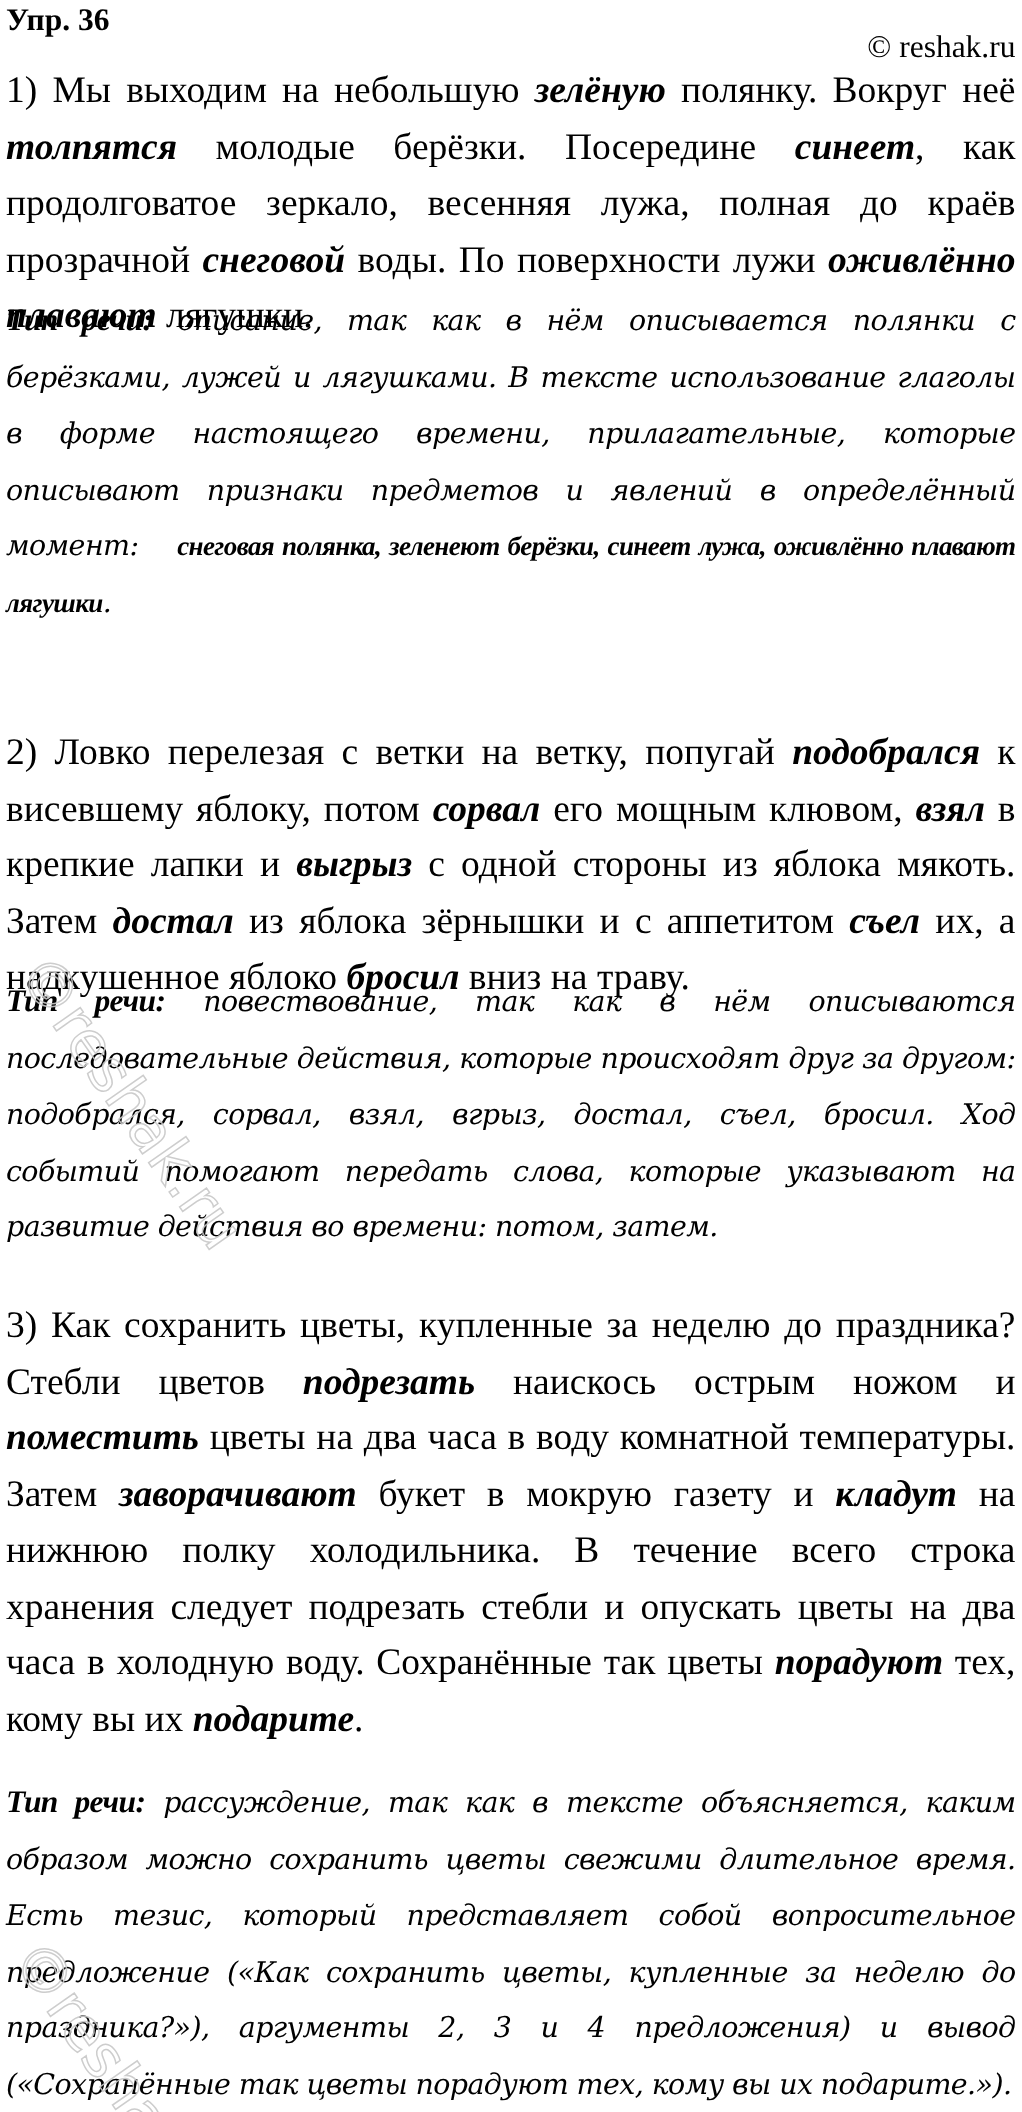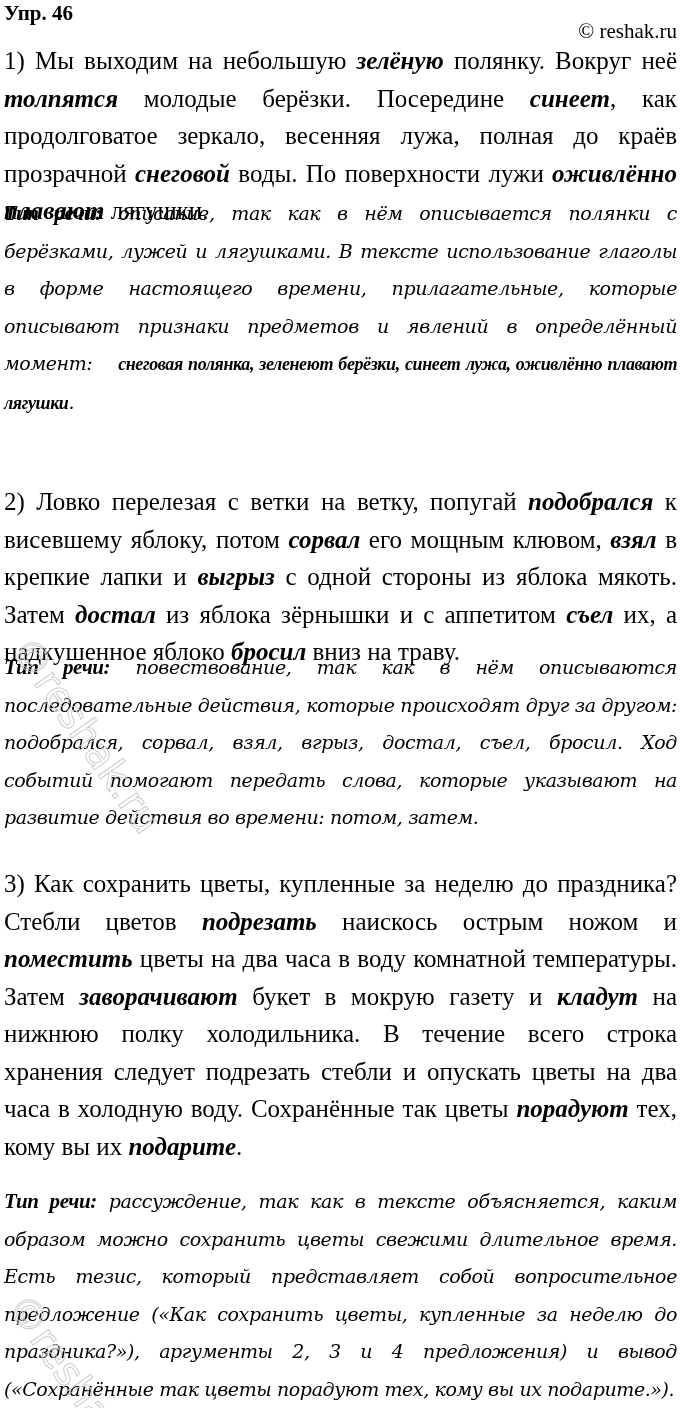--- a/index.html
+++ b/index.html
@@ -85,21 +85,21 @@
       white-space: nowrap;
       opacity: 0.9;
     }
     #wm1 { left: 40px; top: 628px; }
     #wm2 { left: 36px; top: 1285px; }
   </style>
 </head>
 <body>
 
 <div class="header">
-  <span class="ex-title">Упр. 46</span>
+  <span class="ex-title">Упр. 36</span>
   <span class="copyright">© reshak.ru</span>
 </div>
 
 <p class="para text" id="p1"><span>1) Мы выходим на небольшую </span><span class="kw">зелёную</span><span> полянку. Вокруг неё </span><span class="kw">толпятся</span><span> молодые берёзки. Посередине </span><span class="kw">синеет</span><span>, как продолговатое зеркало, весенняя лужа, полная до краёв прозрачной </span><span class="kw">снеговой</span><span> воды. По поверхности лужи </span><span class="kw">оживлённо плавают</span><span> лягушки.</span></p>
 <p class="para analysis" id="a1"><span class="label">Тип речи:</span><span> описание, так как в нём описывается полянки с берёзками, лужей и лягушками. В тексте использование глаголы в форме настоящего времени, прилагательные, которые описывают признаки предметов и явлений в определённый момент: </span><span class="boldit">снеговая полянка, зеленеют берёзки, синеет лужа, оживлённо плавают лягушки</span><span>.</span></p>
 
 <p class="para text" id="p2"><span>2) Ловко перелезая с ветки на ветку, попугай </span><span class="kw">подобрался</span><span> к висевшему яблоку, потом </span><span class="kw">сорвал</span><span> его мощным клювом, </span><span class="kw">взял</span><span> в крепкие лапки и </span><span class="kw">выгрыз</span><span> с одной стороны из яблока мякоть. Затем </span><span class="kw">достал</span><span> из яблока зёрнышки и с аппетитом </span><span class="kw">съел</span><span> их, а надкушенное яблоко </span><span class="kw">бросил</span><span> вниз на траву.</span></p>
 <p class="para analysis" id="a2"><span class="label">Тип речи:</span><span> повествование, так как в нём описываются последовательные действия, которые происходят друг за другом: подобрался, сорвал, взял, вгрыз, достал, съел, бросил. Ход событий помогают передать слова, которые указывают на развитие действия во времени: потом, затем.</span></p>
 
 <p class="para text" id="p3"><span>3) Как сохранить цветы, купленные за неделю до праздника? Стебли цветов </span><span class="kw">подрезать</span><span> наискось острым ножом и </span><span class="kw">поместить</span><span> цветы на два часа в воду комнатной температуры. Затем </span><span class="kw">заворачивают</span><span> букет в мокрую газету и </span><span class="kw">кладут</span><span> на нижнюю полку холодильника. В течение всего строка хранения следует подрезать стебли и опускать цветы на два часа в холодную воду. Сохранённые так цветы </span><span class="kw">порадуют</span><span> тех, кому вы их </span><span class="kw">подарите</span><span>.</span></p>

